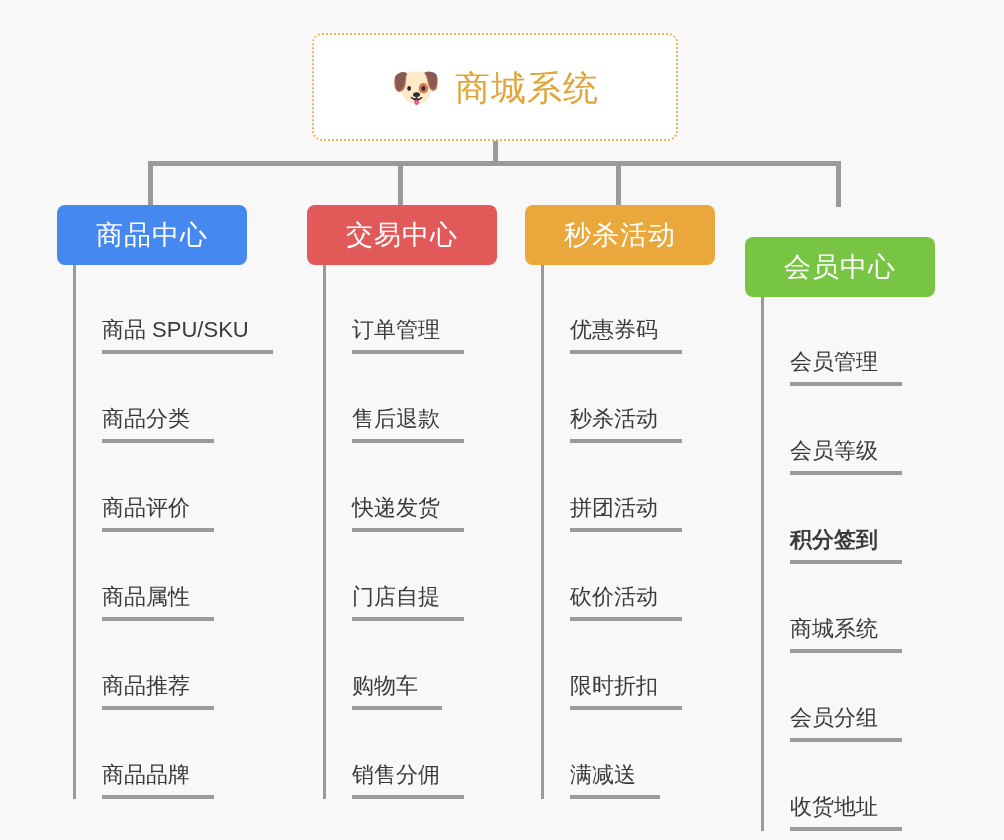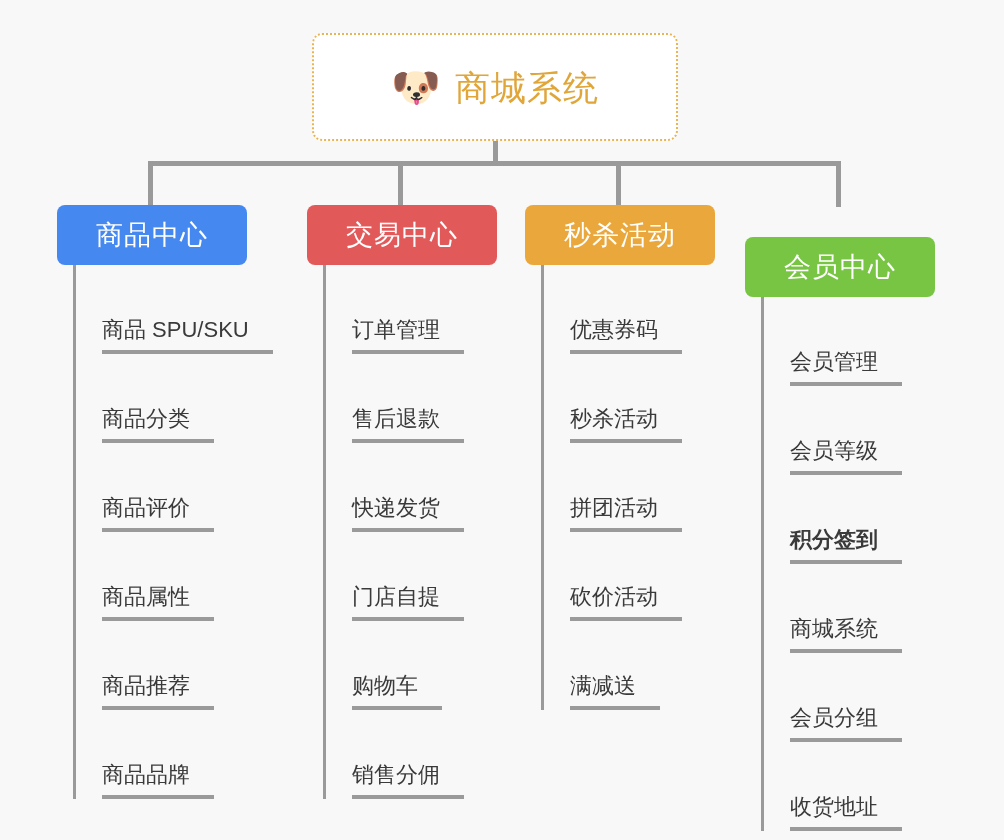--- a/index.html
+++ b/index.html
@@ -210,20 +210,23 @@
       <div class="leaf-item">
           <span class="leaf-label" style="border-bottom-color: rgb(154, 154, 154);">秒杀活动</span>
         </div>
       <div class="leaf-item">
           <span class="leaf-label" style="border-bottom-color: rgb(154, 154, 154);">拼团活动</span>
         </div>
       <div class="leaf-item">
           <span class="leaf-label" style="border-bottom-color: rgb(154, 154, 154);">砍价活动</span>
         </div>
       <div class="leaf-item">
+          <span class="leaf-label" style="border-bottom-color: rgb(154, 154, 154);">限时折扣</span>
+        </div>
+      <div class="leaf-item">
           <span class="leaf-label" style="border-bottom-color: rgb(154, 154, 154);">满减送</span>
         </div>
     </div>
   </div>
 
   <div class="column" id="col-3">
     <div class="cat-header" style="background: rgb(120, 196, 67);">
       <span>会员中心</span>
     </div>
     <div class="leaf-list" style="border-left-color: rgb(154, 154, 154);">

